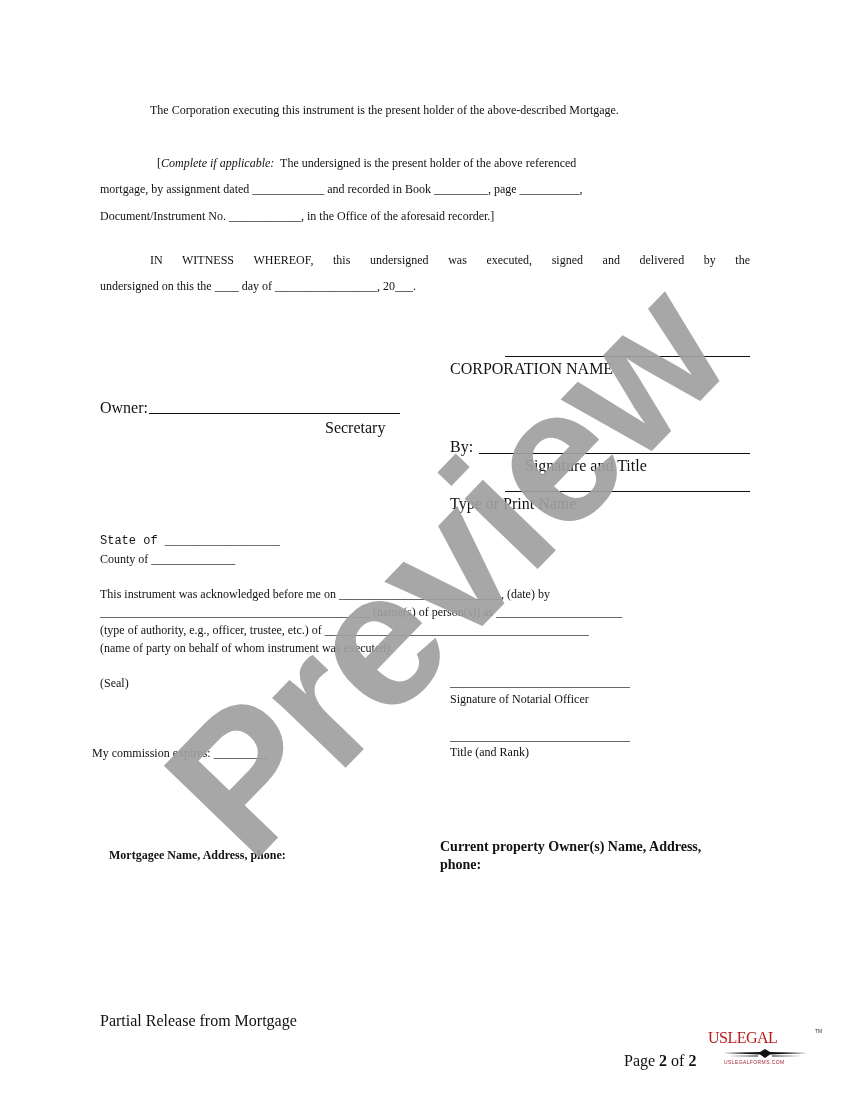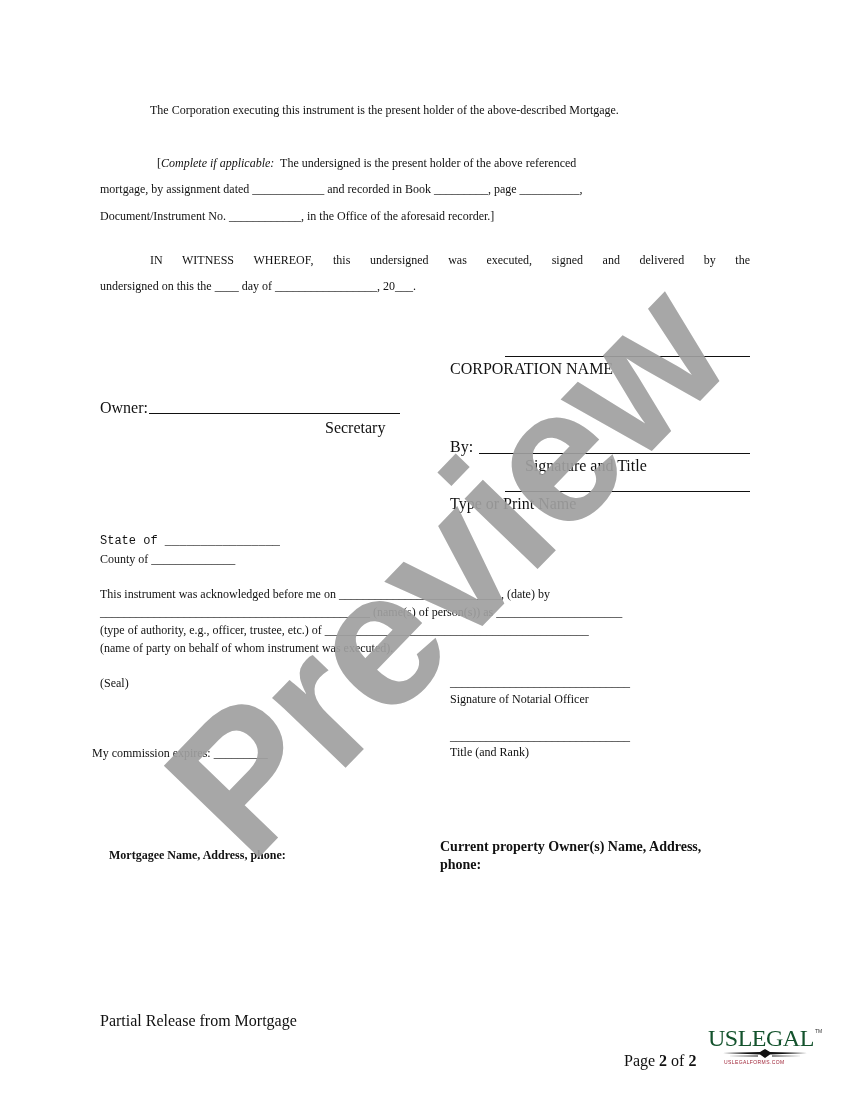--- a/index.html
+++ b/index.html
@@ -10,21 +10,21 @@
   .b { font-weight:bold; }
   .i { font-style:italic; }
   .line { position:absolute; height:0; border-top:1.3px solid #111; }
   .watermark { position:absolute; left:85px; top:470px; width:720px; text-align:center;
                font-family:"Liberation Sans", "DejaVu Sans", sans-serif; font-weight:bold;
                font-size:192px; color:#a0a0a0; opacity:0.92; transform:rotate(-46deg);
                transform-origin:50% 50%; letter-spacing:-4px; line-height:200px;
                pointer-events:none; }
   .logo { position:absolute; left:708px; top:1026px; width:115px; height:42px; }
   .logo-text { position:absolute; left:0; top:0; font-family:"Liberation Serif", serif;
-               font-size:24px; color:#14532d; letter-spacing:-0.5px; line-height:24px; }
+               font-size:16px; color:#b91c1c; letter-spacing:-0.5px; line-height:24px; }
   .logo-tm { position:absolute; left:107px; top:2px; font-size:5px; color:#333;
              font-family:"Liberation Sans", sans-serif; }
   .logo-sub { position:absolute; left:16px; top:33px; font-size:5px; color:#9e2235;
               font-family:"Liberation Sans", sans-serif; letter-spacing:0.4px; }
 </style>
 </head>
 <body>
 
 <div class="t" style="left:150px; top:101px;">The Corporation executing this instrument is the present holder of the above-described Mortgage.</div>
 

